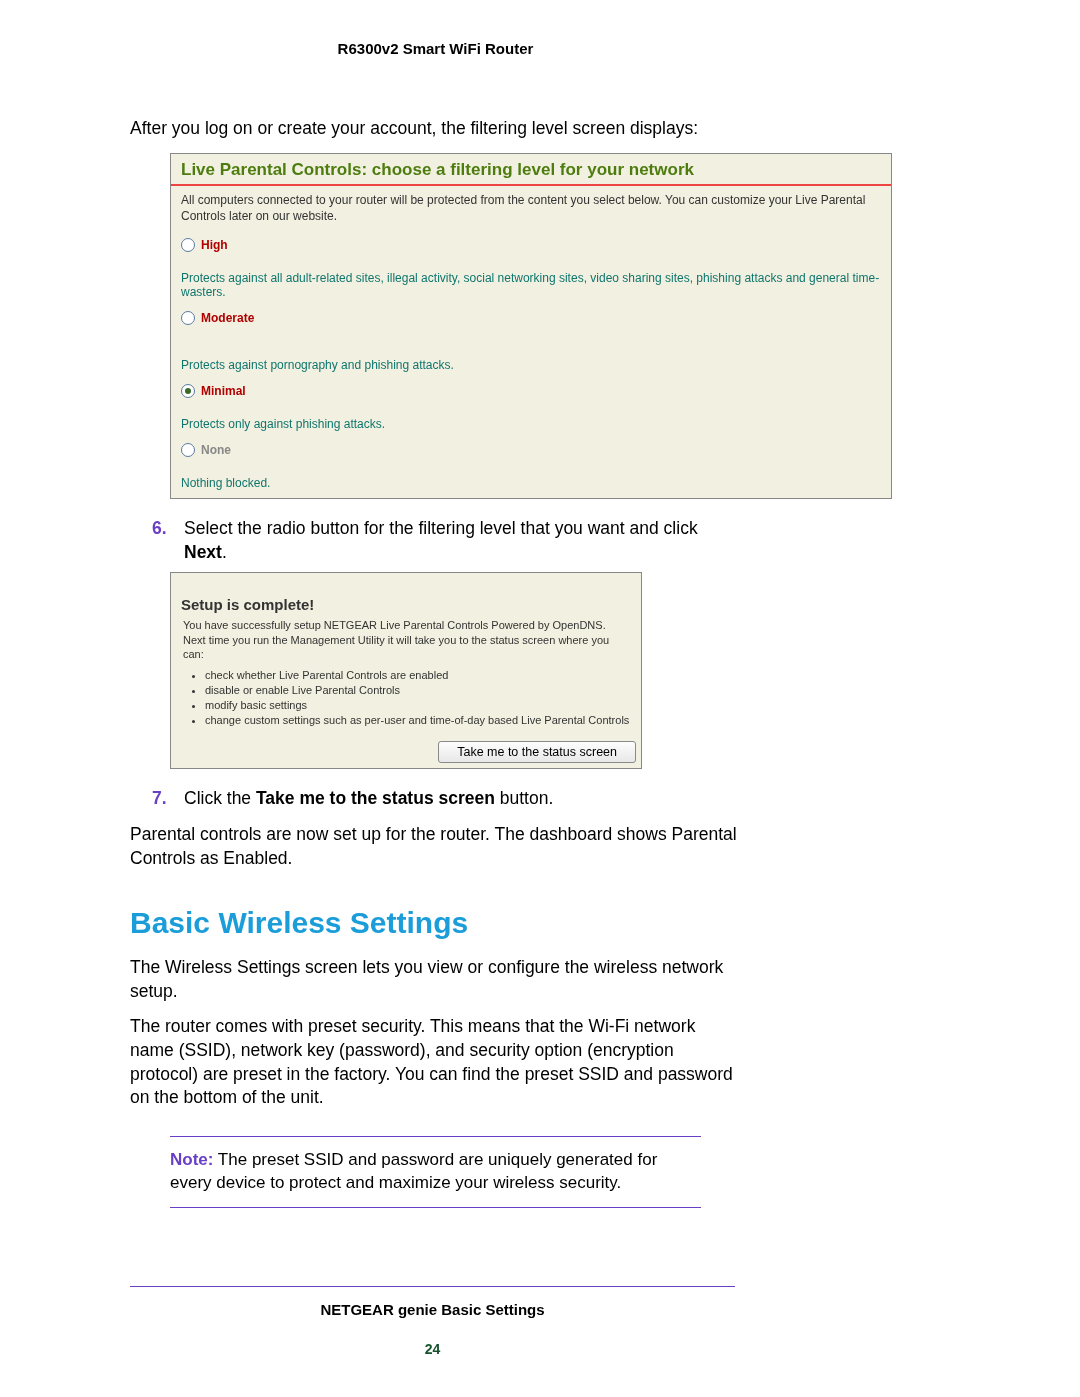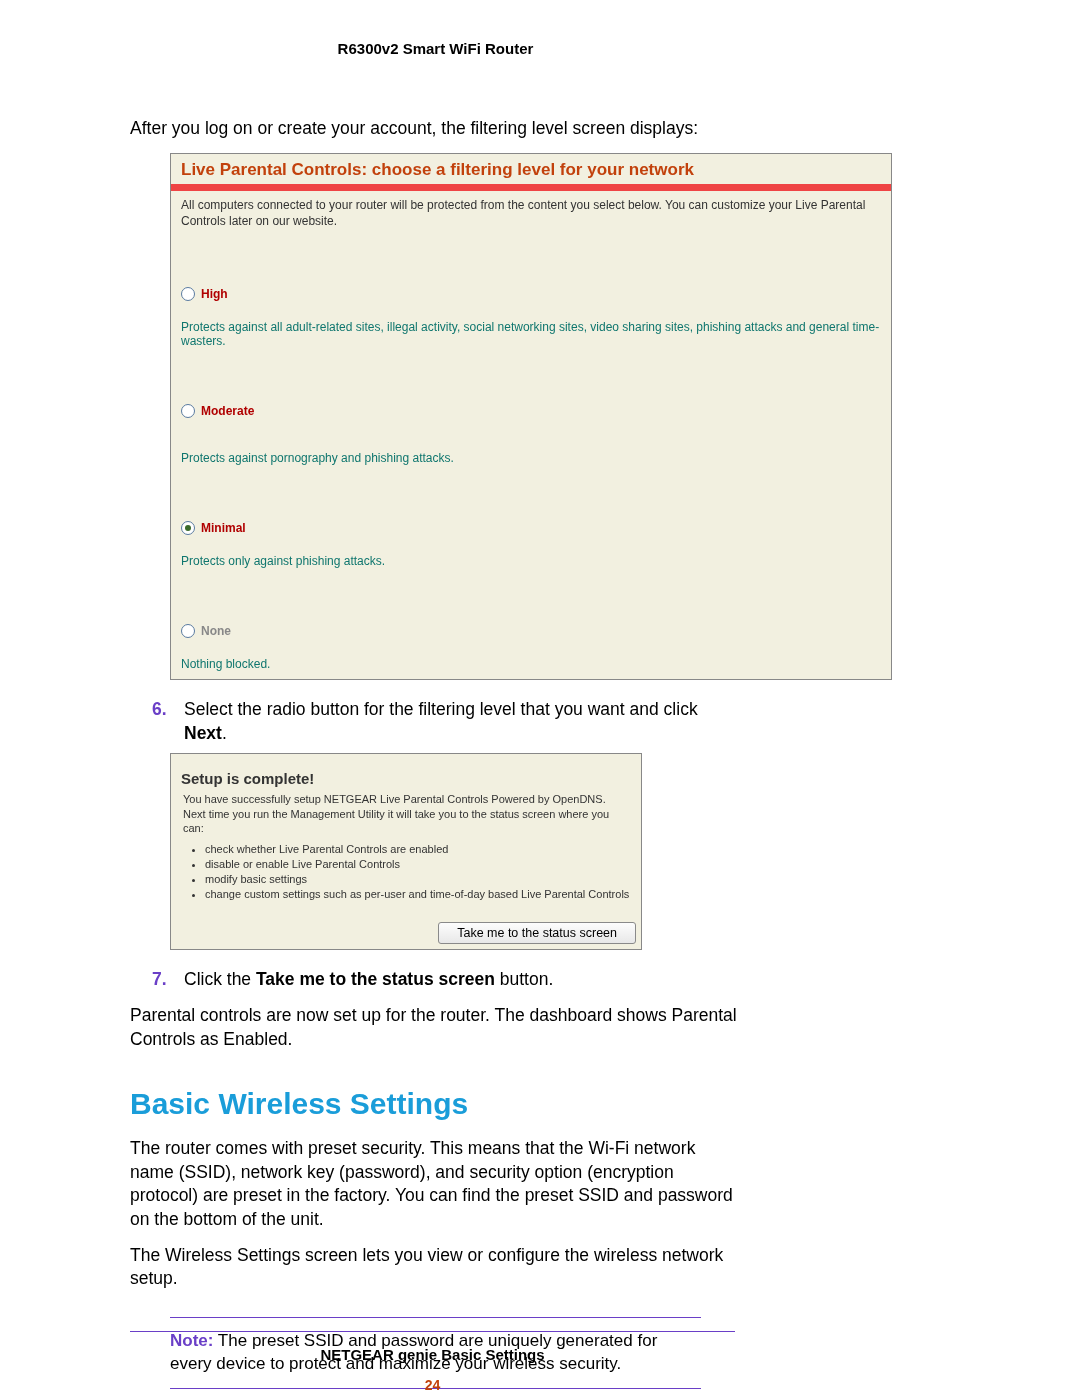--- a/index.html
+++ b/index.html
@@ -31,40 +31,39 @@
   .panel {
     background: #f2f0e0;
     border: 1px solid #888;
     margin: 8px 0 18px 40px;
   }
   .panel1 { width: 720px; }
   .panel1 .panel-title {
     font-weight: bold;
     font-size: 17px;
     padding: 6px 10px 4px 10px;
-    border-bottom: 7px solid #ef4444;
-    color: #c2410c;
+    border-bottom: 2px solid #ef4444;
+    color: #4d7c0f;
   }
   .panel1 .panel-sub {
     font-size: 12px;
     padding: 6px 10px 10px 10px;
     color: #333;
     line-height: 1.35;
   }
   .opt {
     padding: 4px 10px 8px 10px;
     font-size: 12px;
     color: #333;
   }
   .opt .radio-row {
     display: flex;
     align-items: center;
     gap: 6px;
     margin-bottom: 2px;
-    margin-top: 44px;
   }
   .opt .radio {
     width: 12px;
     height: 12px;
     border: 1px solid #5a7ba0;
     border-radius: 50%;
     display: inline-flex;
     align-items: center;
     justify-content: center;
     background: #fff;
@@ -97,21 +96,21 @@
   .step-num {
     font-weight: bold;
     color: #6a3fc7;
     min-width: 20px;
   }
   .bold { font-weight: bold; }
   .panel2 { width: 470px; margin-left: 40px; position: relative; height: 195px; }
   .panel2 .panel-title2 {
     font-weight: bold;
     font-size: 15px;
-    padding: 16px 10px 3px 10px;
+    padding: 23px 10px 3px 10px;
     color: #333;
   }
   .panel2 .panel-sub2 {
     font-size: 11px;
     padding: 2px 12px 4px 12px;
     color: #333;
     line-height: 1.3;
   }
   .panel2 ul {
     margin: 3px 0 0 34px;
@@ -166,24 +165,24 @@
     border: none;
     border-top: 1.5px solid #6a3fc7;
     margin-bottom: 14px;
   }
   .footer-title {
     font-weight: bold;
     font-size: 15px;
     color: #000;
   }
   .footer-page {
-    color: #c2410c;
+    color: #14532d;
     font-weight: bold;
     font-size: 14px;
-    margin-top: 14px;
+    margin-top: 23px;
   }
 </style>
 </head>
 <body>
 
 <div class="page">
   <div class="header-title">R6300v2 Smart WiFi Router</div>
 
   <div class="body-text">After you log on or create your account, the filtering level screen displays:</div>
 
@@ -249,22 +248,22 @@
   <div class="step-row">
     <div class="step-num">7.</div>
     <div>
       <span>Click the </span><span class="bold">Take me to the status screen</span><span> button.</span>
     </div>
   </div>
 
   <div class="body-text">Parental controls are now set up for the router. The dashboard shows Parental Controls as Enabled.</div>
 
   <div class="section-heading">Basic Wireless Settings</div>
+  <div class="body-text">The Wireless Settings screen lets you view or configure the wireless network setup.</div>
   <div class="body-text">The router comes with preset security. This means that the Wi-Fi network name (SSID), network key (password), and security option (encryption protocol) are preset in the factory. You can find the preset SSID and password on the bottom of the unit.</div>
-  <div class="body-text">The Wireless Settings screen lets you view or configure the wireless network setup.</div>
 
   <div class="note-block">
     <hr class="note-rule">
     <div class="note-text">
       <span class="note-label">Note:</span><span> The preset SSID and password are uniquely generated for every device to protect and maximize your wireless security.</span>
     </div>
     <hr class="note-rule">
   </div>
 
   <div class="footer">

